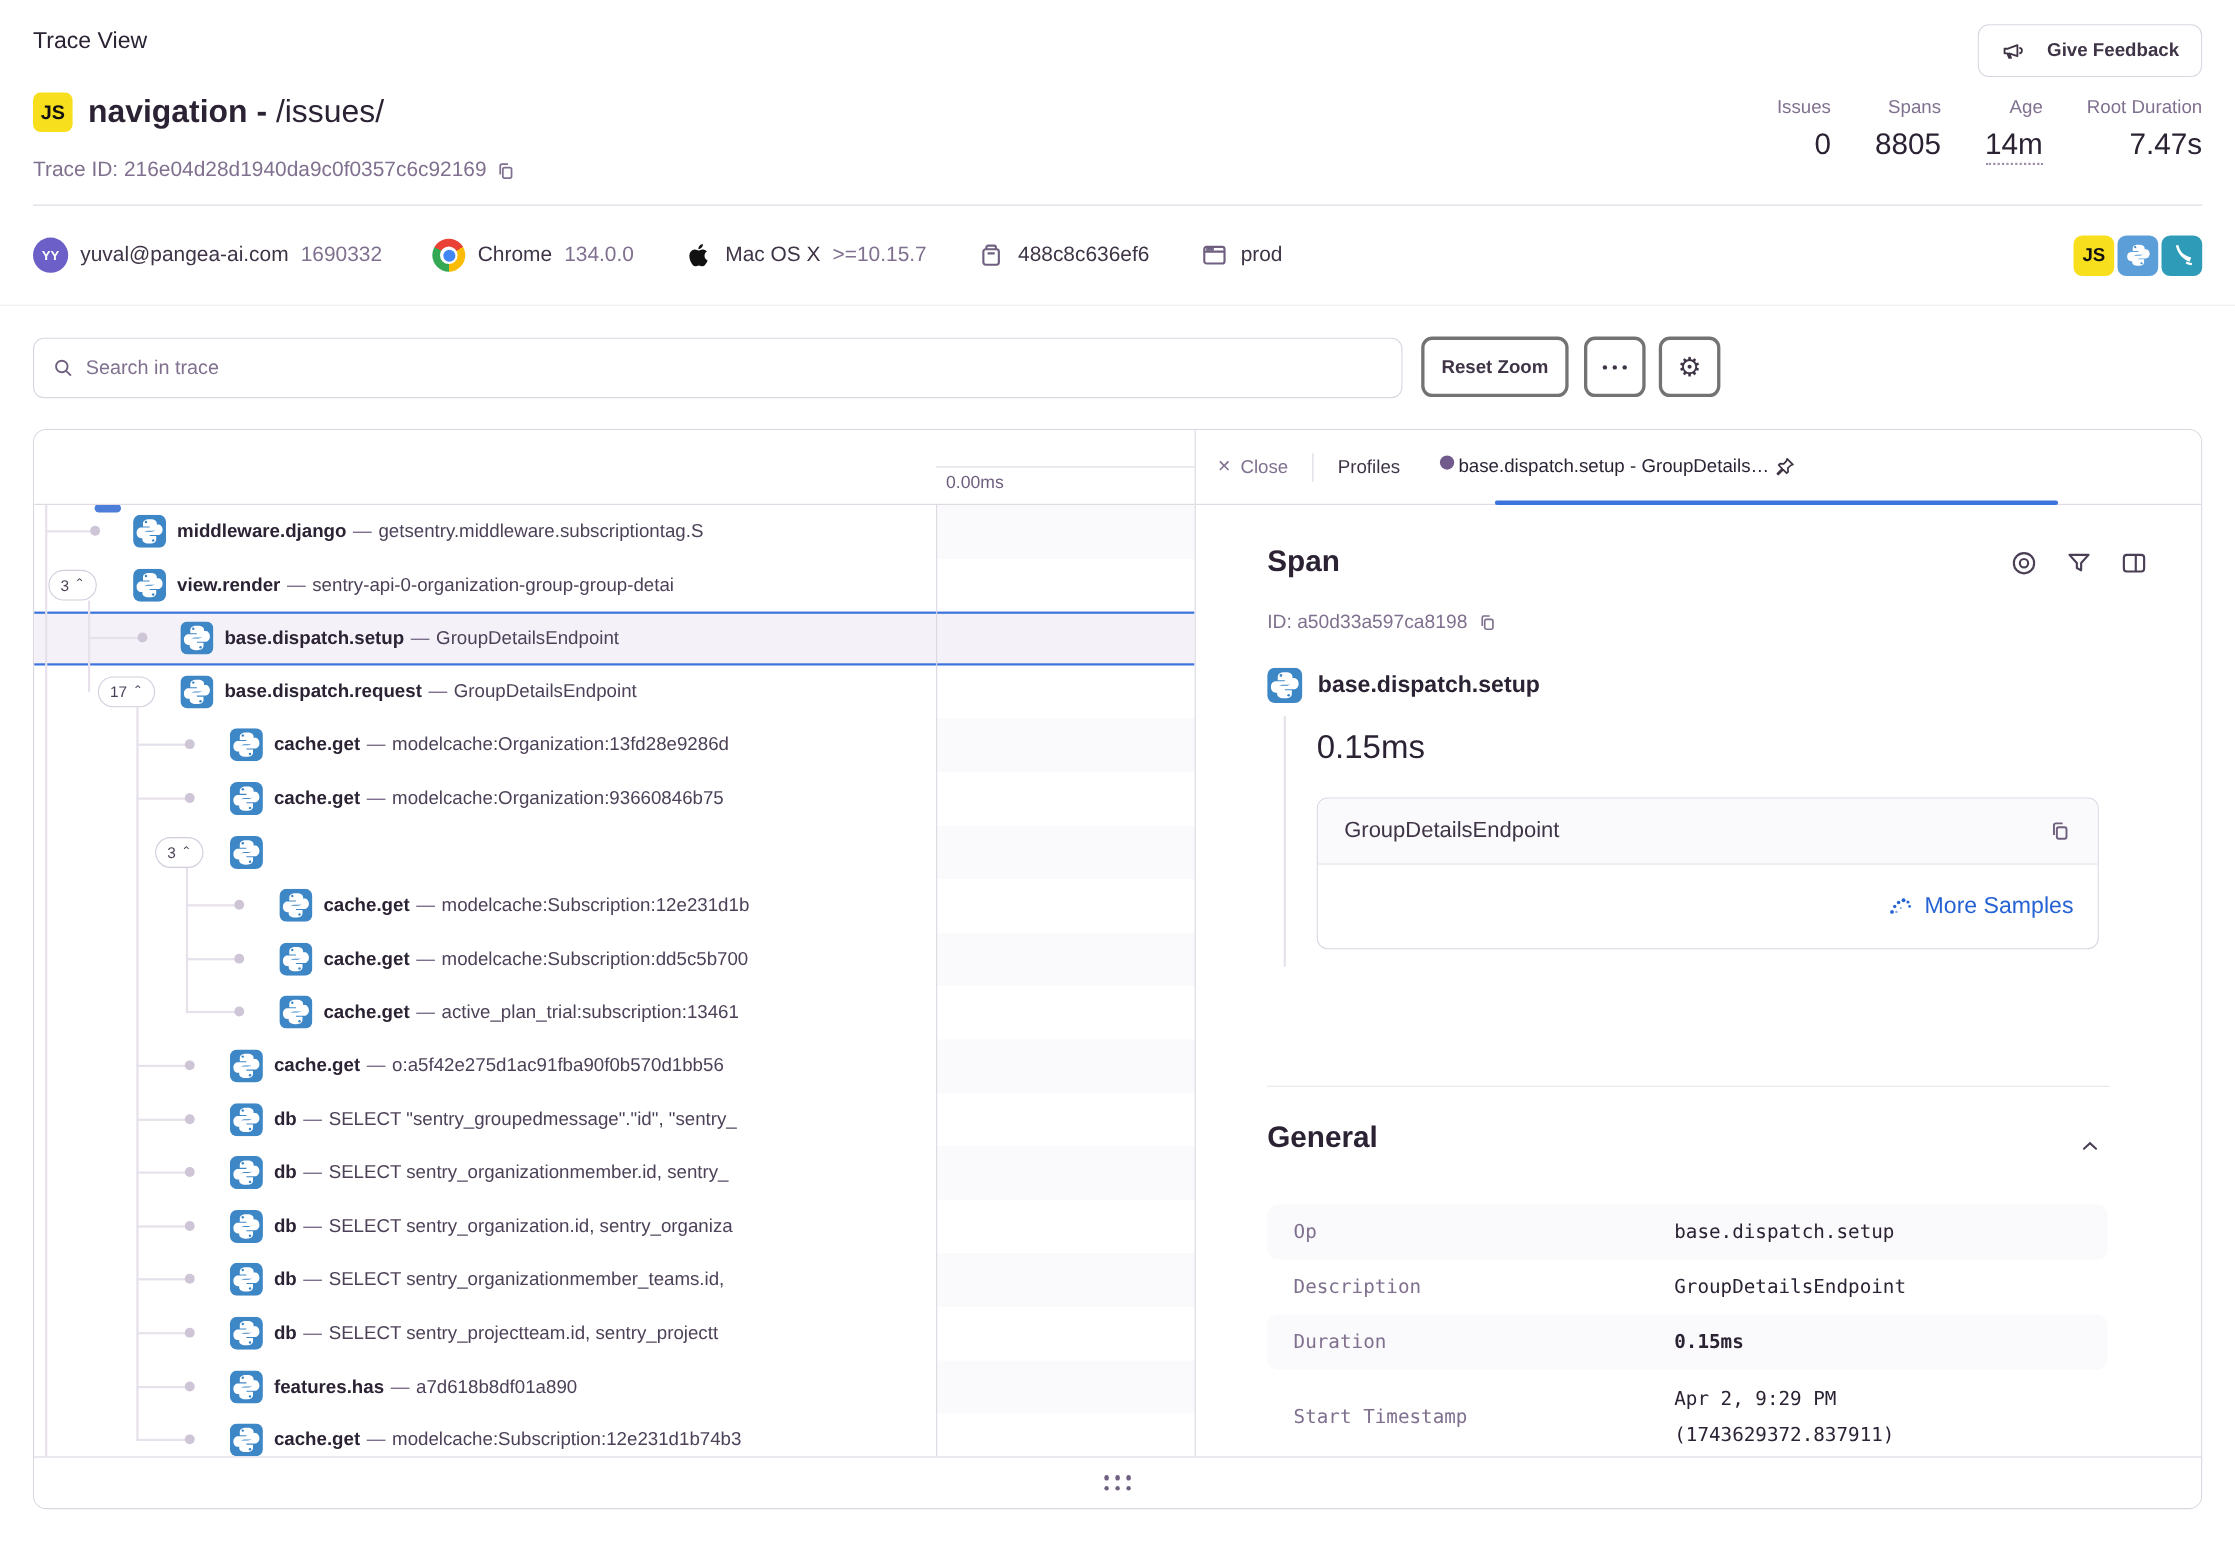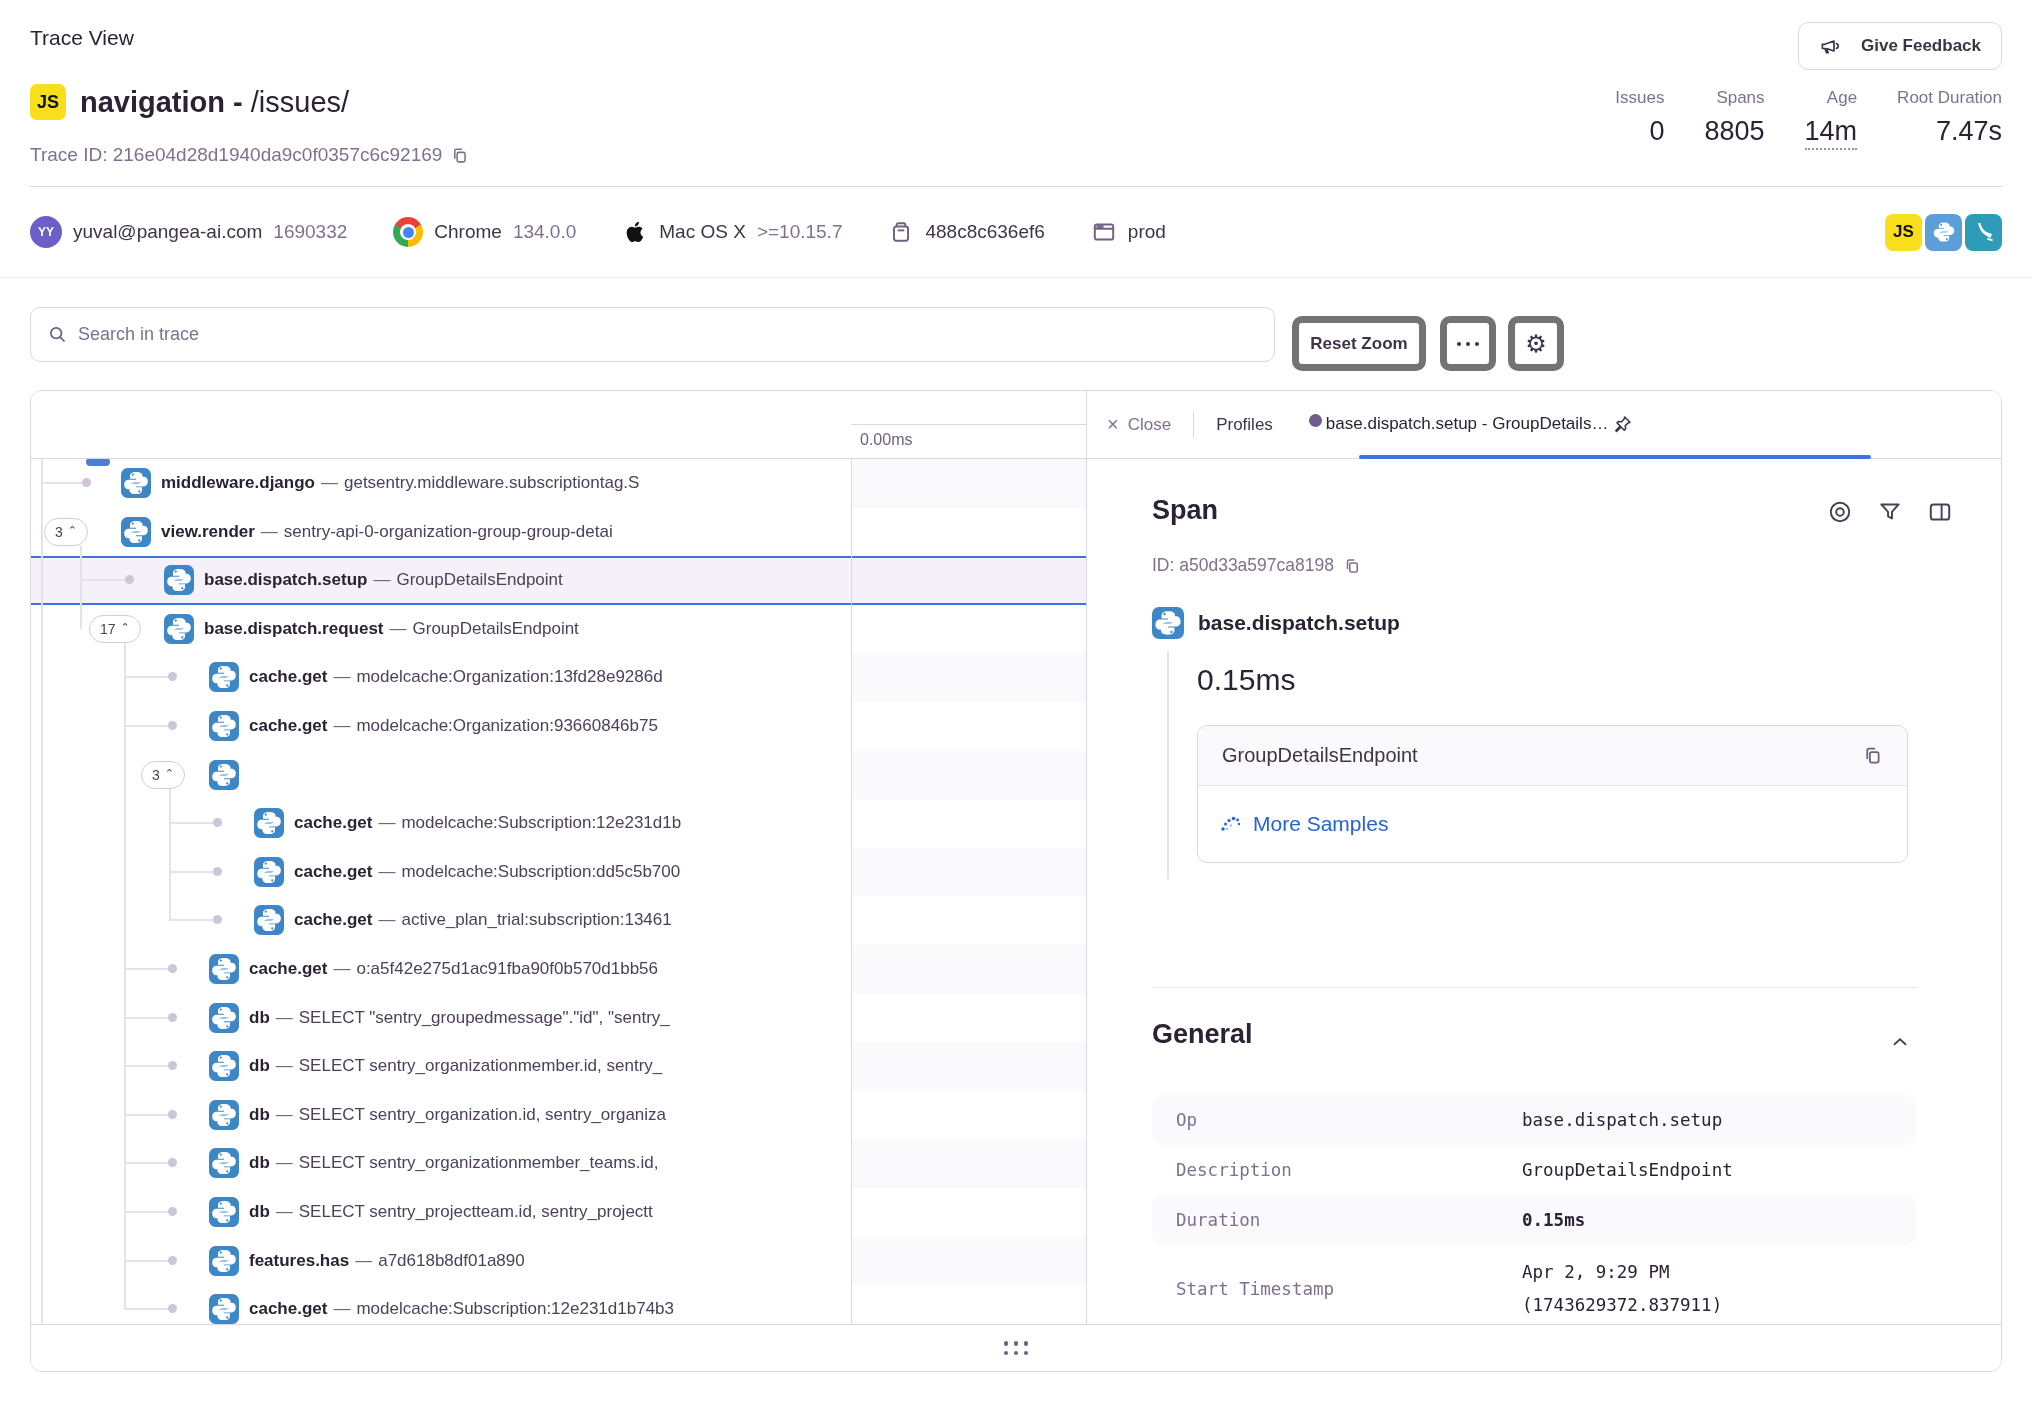--- a/index.html
+++ b/index.html
@@ -45,21 +45,21 @@
   .plat.py { background:#5C9FD8; }
   .plat.fl { background:#2E9BB8; }
   #hdr-div2 { position:absolute; left:0; right:0; top:277px; border-top:1px solid #EFEBF3; }
 
   
   #search-box { position:absolute; left:30px; top:307px; width:1245px; height:55px;
     border:1px solid #DCD6E1; border-radius:10px; display:flex; align-items:center; padding:0 16px; gap:10px; background:#fff; }
   #search-box input { border:none; outline:none; flex:1; font-size:18px; color:#2B2233;
     font-family:"Liberation Sans", sans-serif; }
   #search-box input::placeholder { color:#80708F; }
-  .tb-btn { position:absolute; top:316px; height:55px; border:7px solid #737373; border-radius:10px;
+  .tb-btn { position:absolute; top:306px; height:55px; border:3px solid #737373; border-radius:10px;
     background:#fff; display:flex; align-items:center; justify-content:center; cursor:pointer; }
   #reset-zoom { left:1292px; width:134px; font-size:17px; font-weight:700; color:#3E3446; }
   #more-btn { left:1440px; width:56px; gap:5px; }
   #more-btn i { width:4px; height:4px; border-radius:50%; background:#3E3446; }
   #settings-btn { left:1508px; width:56px; font-family:"DejaVu Sans", sans-serif; font-size:24px; color:#3E3446; }
 
   
   #trace { position:absolute; left:30px; top:390px; width:1972px; height:982px;
     border:1px solid #DCD6E1; border-radius:12px; overflow:hidden; background:#fff; }
   #band { position:absolute; left:0; top:0; right:0; height:68px; border-bottom:1px solid #DCD6E1; background:#fff; z-index:6; }
@@ -113,21 +113,21 @@
   #span-id { position:absolute; left:65px; top:96px; display:flex; align-items:center; gap:9px;
     font-size:17.5px; color:#80708F; }
   #op-row { position:absolute; left:65px; top:148px; display:flex; align-items:center; gap:14px; }
   #op-row .nm { font-size:21px; font-weight:700; color:#2B2233; }
   #dvguide { position:absolute; left:80px; top:192px; width:2px; height:228px; background:#E6E1EA; }
   #dur-big { position:absolute; left:110px; top:204px; font-size:30px; font-weight:500; color:#2B2233; }
   #desc-card { position:absolute; left:110px; right:95px; top:266px; border:1px solid #DCD6E1; border-radius:10px; overflow:hidden; }
   #desc-card .hd { height:60px; background:#FAF9FB; border-bottom:1px solid #E8E4EC;
     display:flex; align-items:center; padding:0 24px; font-size:20px; color:#3E3446; }
   #desc-card .hd .cp { margin-left:auto; cursor:pointer; }
-  #desc-card .bd { height:76px; display:flex; align-items:center; padding:0 22px; gap:11px; }
+  #desc-card .bd { height:76px; display:flex; align-items:center; padding:0 22px; gap:11px;justify-content:flex-end; }
   #more-samples { font-size:21px; color:#2562D4; cursor:pointer; }
   #d-hr { position:absolute; left:65px; right:85px; top:528px; border-top:1px solid #E8E4EC; }
   #general-h { position:absolute; left:65px; top:560px; font-size:27px; font-weight:700; }
   #general-chev { position:absolute; right:92px; top:572px; cursor:pointer; }
   #kv { position:absolute; left:65px; right:87px; top:636px; font-family:"DejaVu Sans Mono", monospace; font-size:17.5px; }
   .kv-row { display:grid; grid-template-columns:346px 1fr; padding:0 24px; border-radius:10px; align-items:center; }
   .kv-row.g { background:#FAF9FB; }
   .kv-row .k { color:#80708F; }
   .kv-row .v { color:#2B2233; }
   .kv-row .v.b { font-weight:700; }

